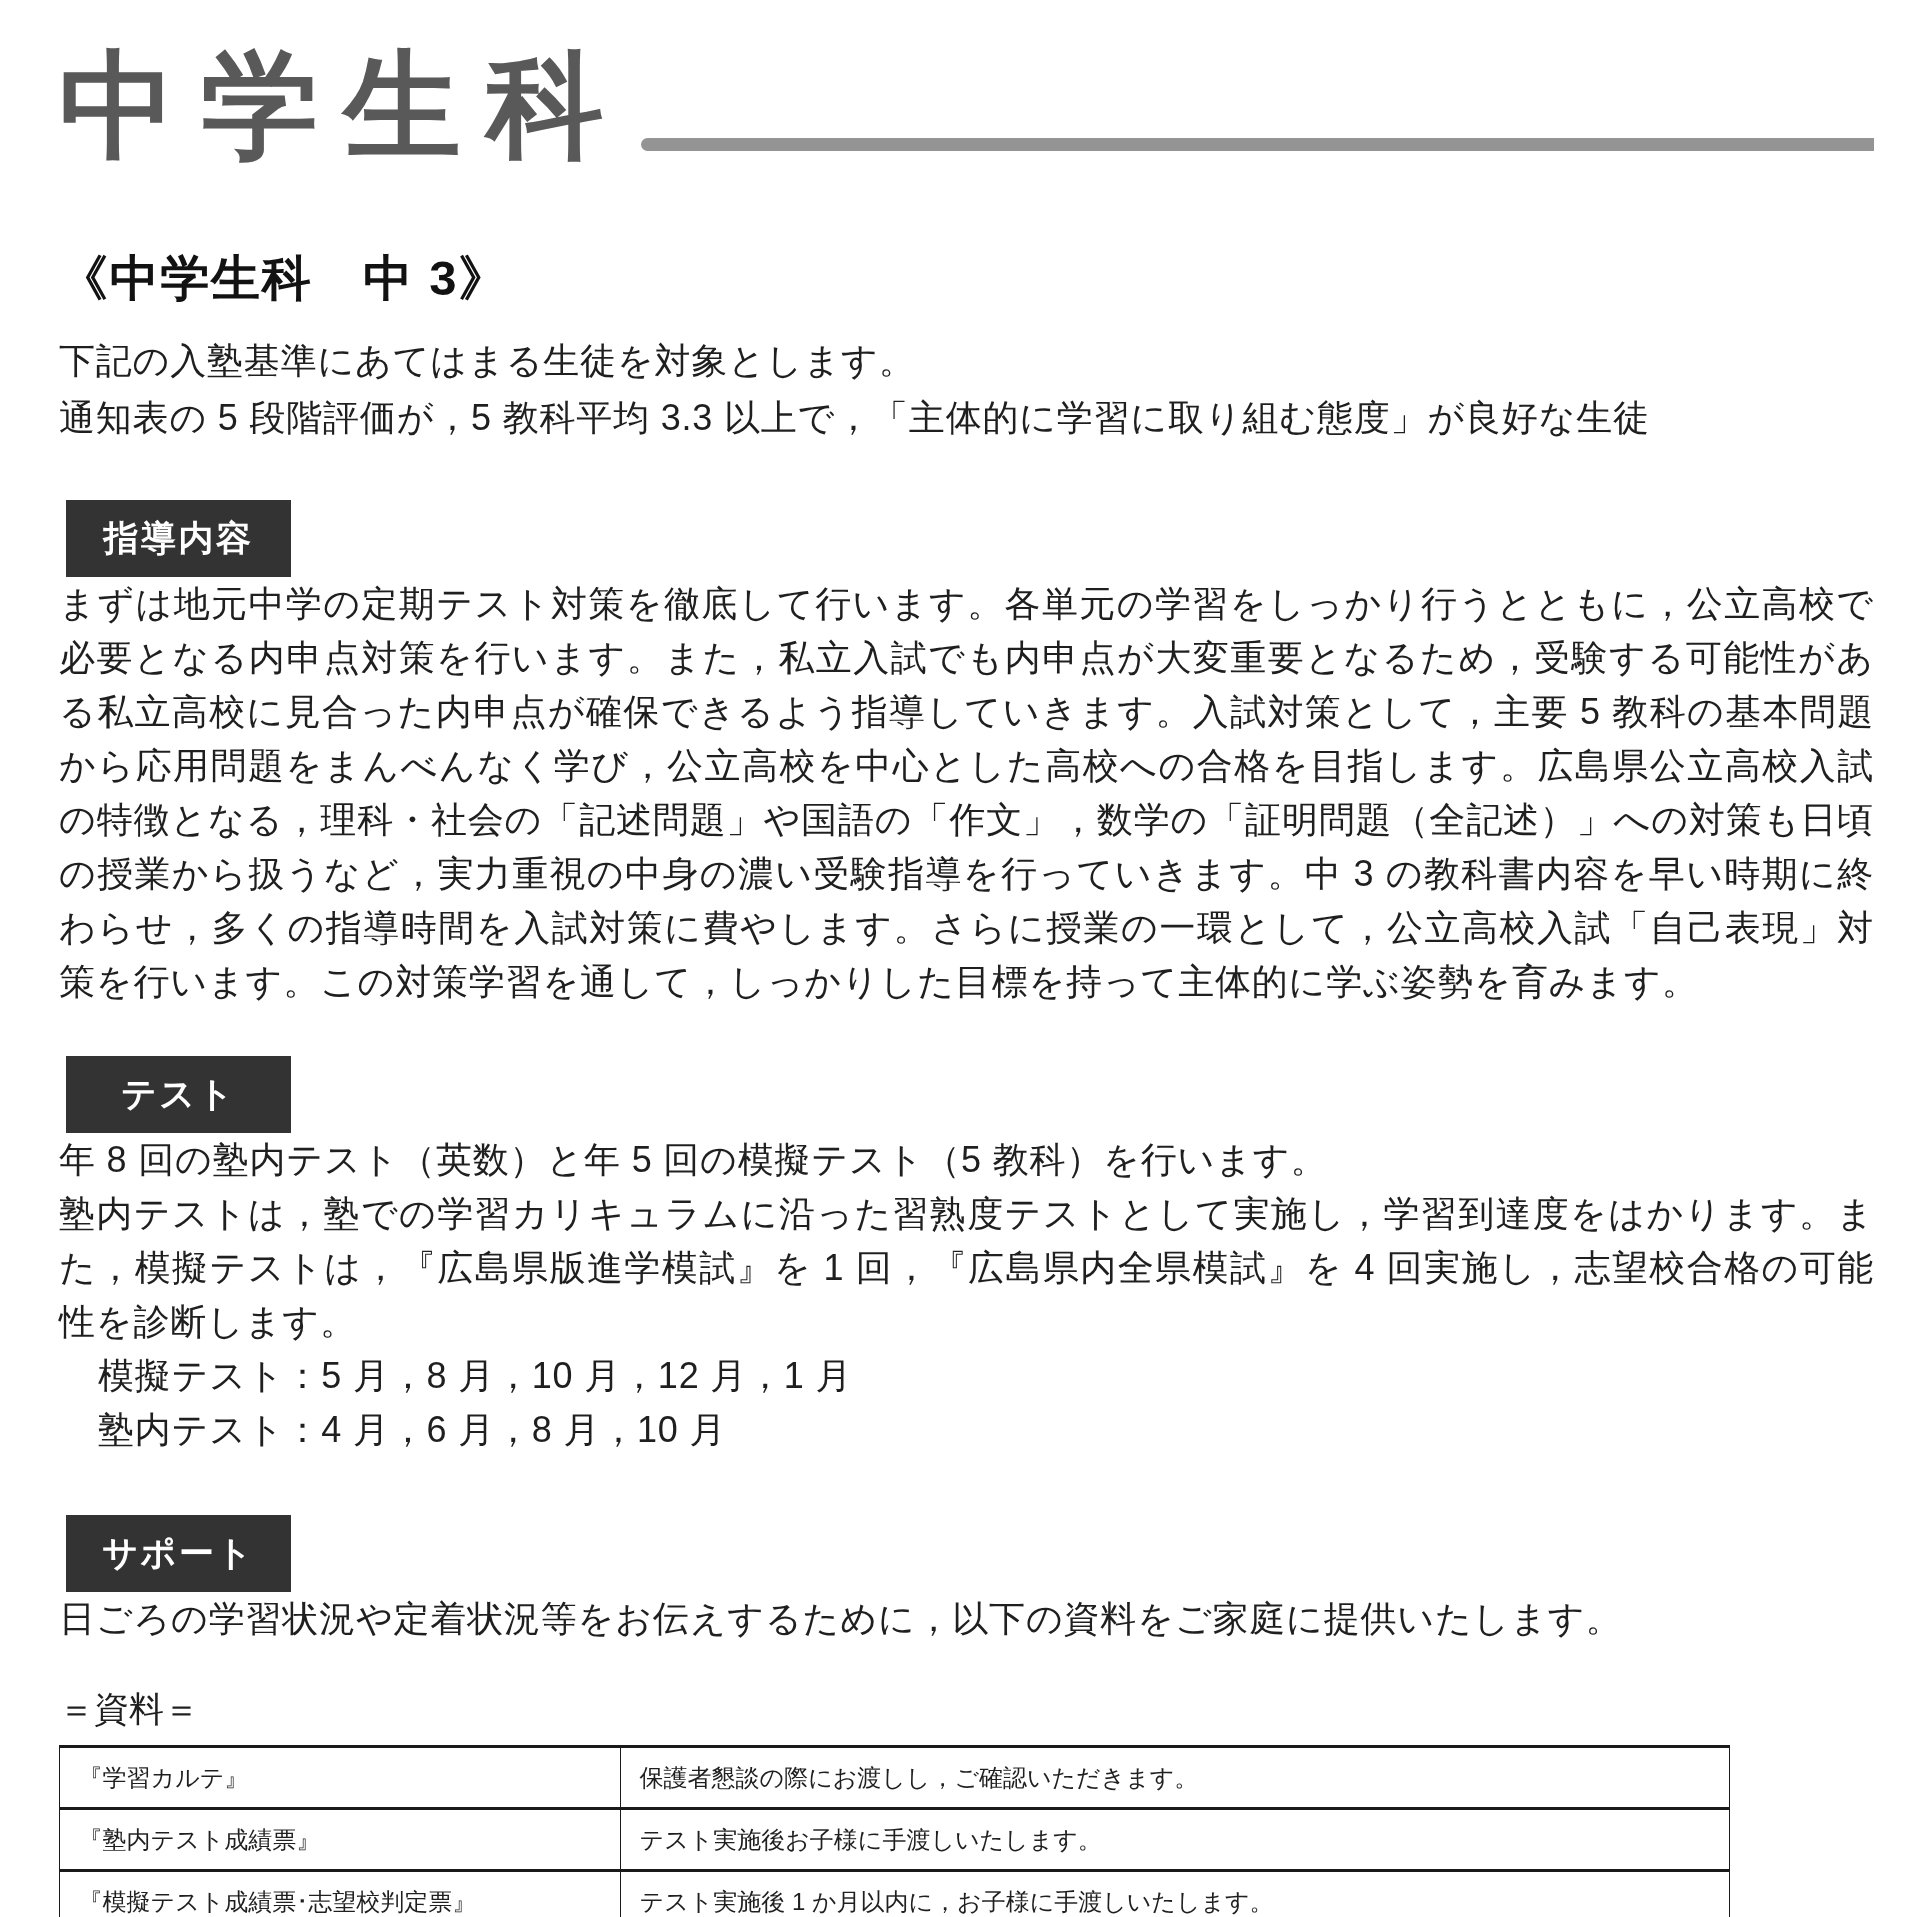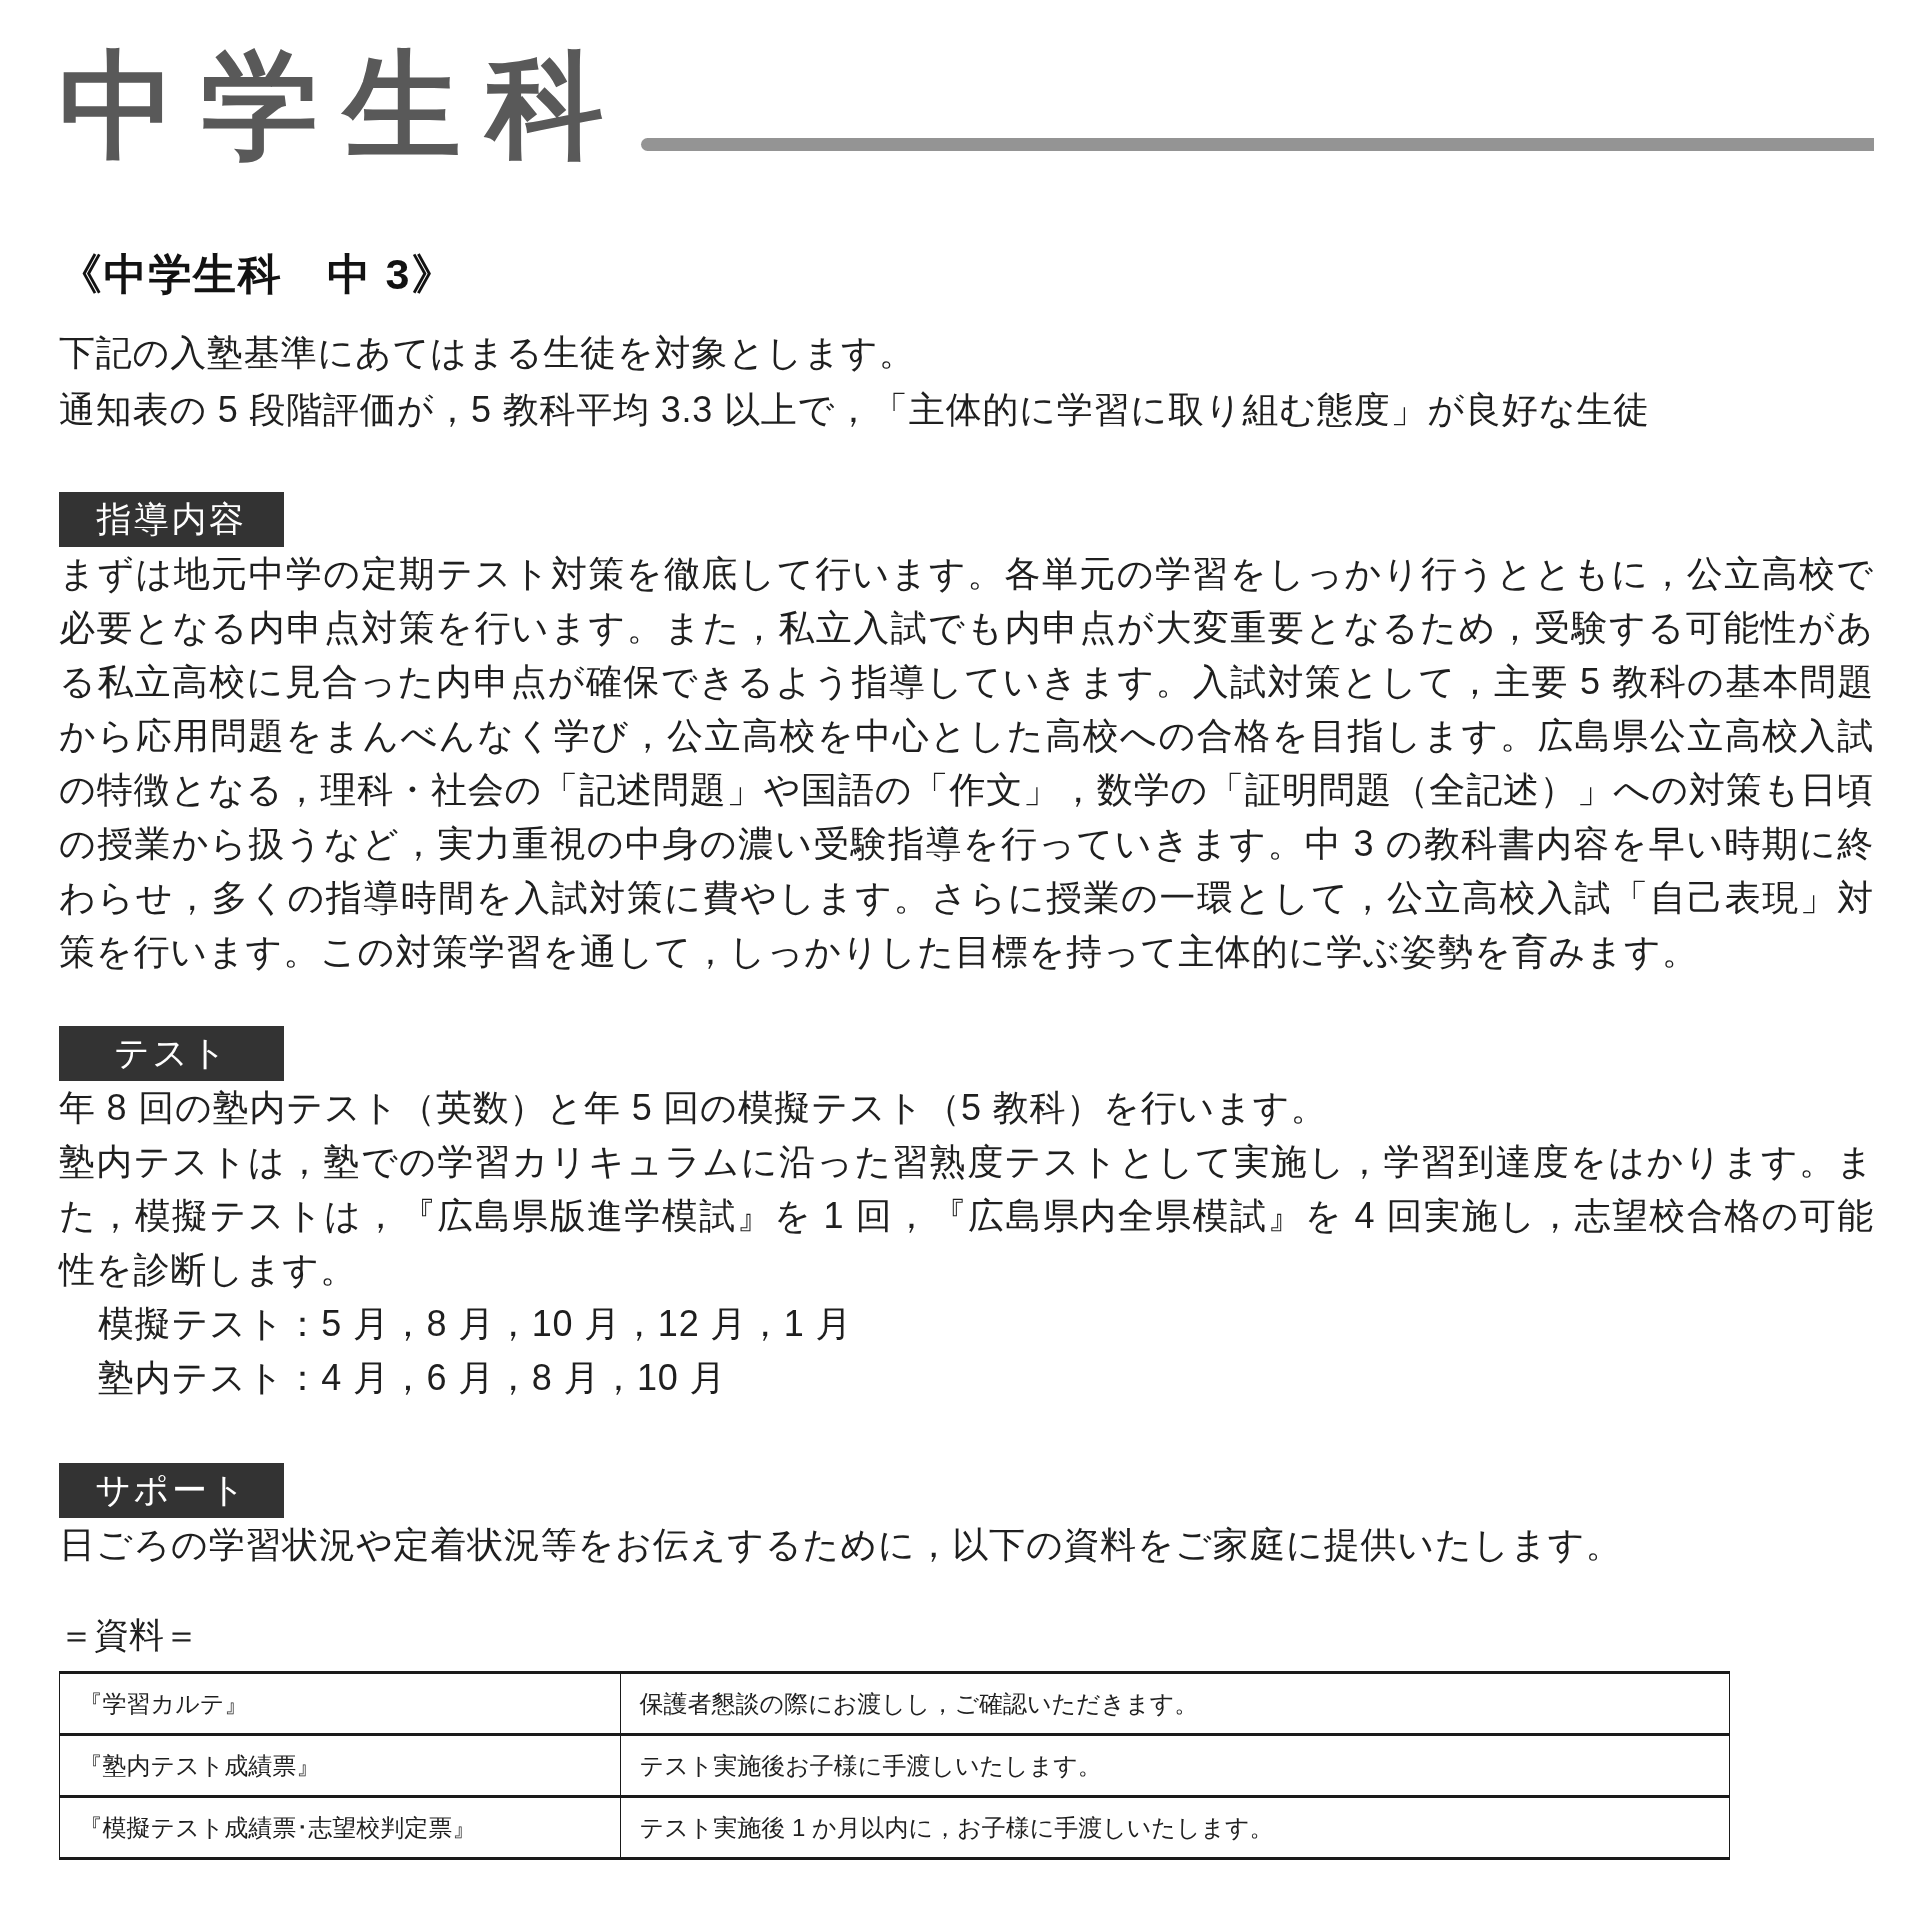--- a/index.html
+++ b/index.html
@@ -29,46 +29,47 @@
   }
   .title-rule {
     flex: 1 1 auto;
     height: 12.7px;
     background: var(--rule, #949494);
     border-radius: 6.8px 0 0 6.8px;
     margin: 0 0 17px 12px;
   }
   .section-heading {
     margin: 78px 0 0 0;
-    font-size: 43px;
+    font-size: 49px;
     font-weight: 700;
     color: #121212;
     letter-spacing: 1.7px;
   }
   p.text {
     margin: 0;
     font-size: 36px;
     line-height: 54px;
     letter-spacing: 0.8px;
     color: var(--text, #1f1f1f);
   }
   p.justify { text-align: justify; }
   .intro { margin-top: 20.3px; }
   .intro p.text { line-height: 57px; }
   .badge {
     width: 225px;
-    height: 55px;
+    height: 77px;
     background: var(--badge-bg, #333333);
     color: var(--badge-text, #ffffff);
     font-size: 35px;
-    font-weight: 400;
+    font-weight: 700;
     letter-spacing: 2.5px;
     display: flex;
     align-items: center;
     justify-content: center;
+    margin-left: 7px;
   }
   .badge-guidance { margin-top: 54px; }
   .badge-test { margin-top: 47px; }
   .badge-support { margin-top: 58px; }
   .after-badge { margin-top: 13.6px; }
   .indent { padding-left: 39px; }
   .materials-label {
     margin-top: 40px;
     font-size: 35px;
     color: var(--text, #1f1f1f);

